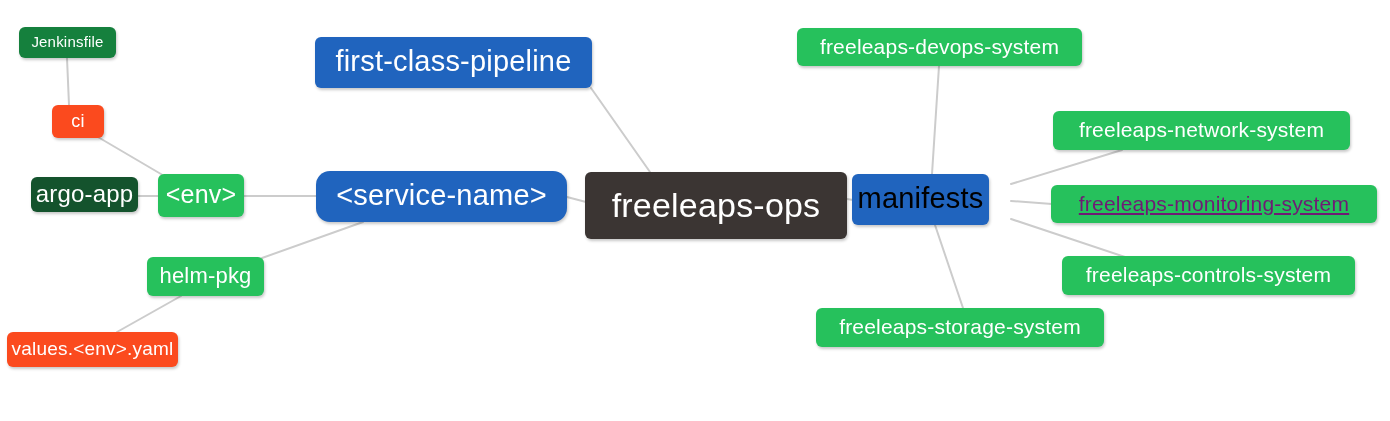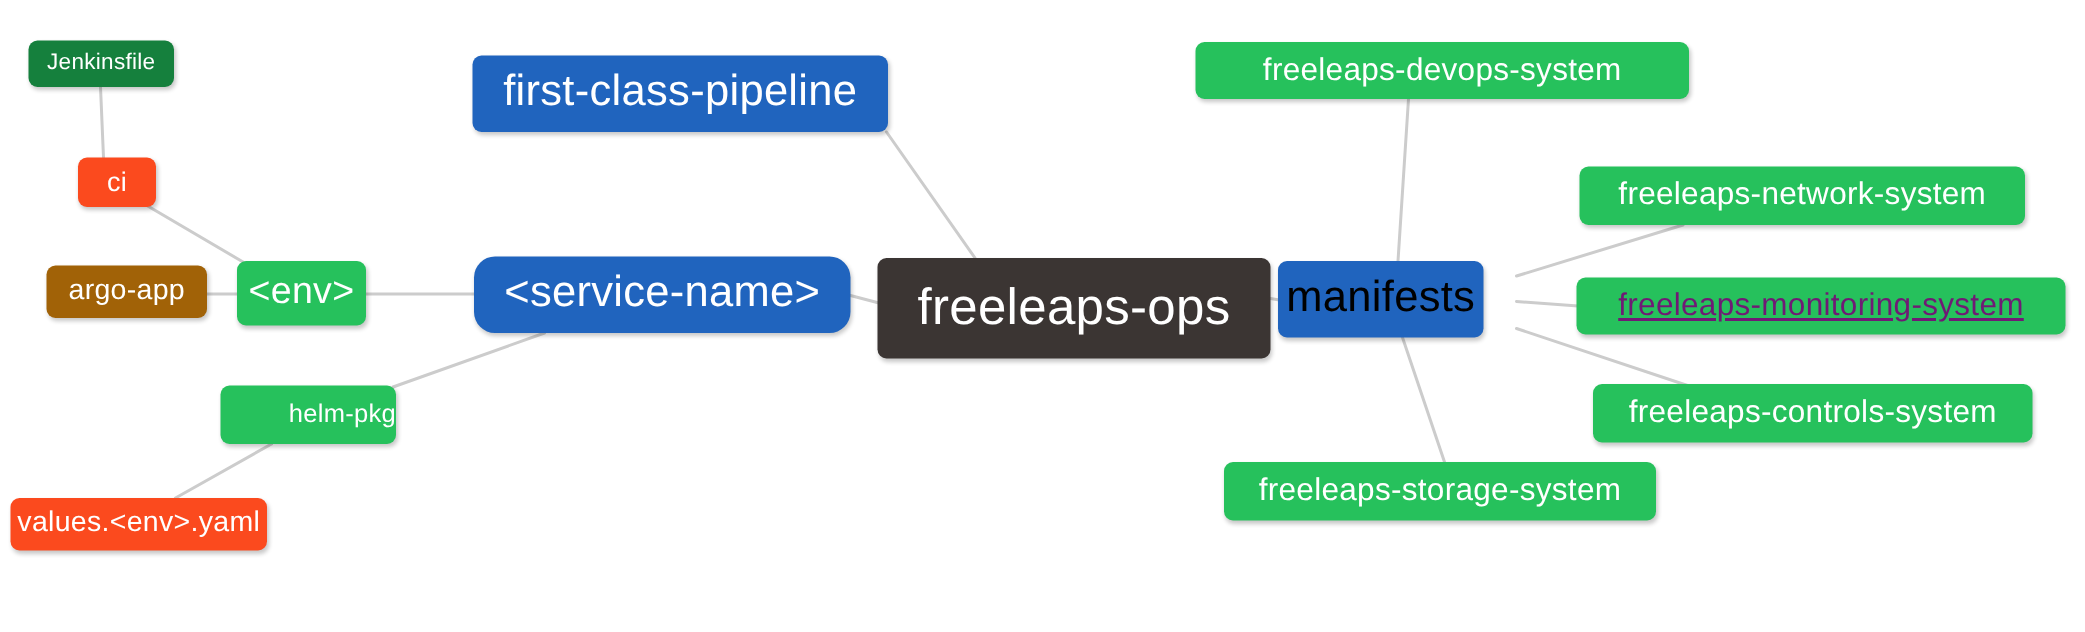--- a/index.html
+++ b/index.html
@@ -60,45 +60,45 @@
       <line x1="1011" y1="219" x2="1125" y2="257" stroke="#CCCCCC" stroke-width="2" stroke-linecap="round"></line>
       <line x1="935" y1="225" x2="963" y2="308" stroke="#CCCCCC" stroke-width="2" stroke-linecap="round"></line>
     </svg>
   <div>
       <div class="node" style="left: 19px; top: 27px; width: 97px; height: 31px; font-size: 15px; background: #15803d; color: rgb(255, 255, 255);">
         <span>Jenkinsfile</span>
       </div>
       <div class="node" style="left: 52px; top: 105px; width: 52px; height: 33px; font-size: 18px; background: rgb(251, 74, 30); color: rgb(255, 255, 255);">
         <span>ci</span>
       </div>
-      <div class="node" style="left: 31px; top: 177px; width: 107px; height: 35px; font-size: 19px; background: #a16207; color: rgb(255, 255, 255);">
+      <div class="node" style="left: 31px; top: 177px; width: 107px; height: 35px; font-size: 24px; background: #14532d; color: rgb(255, 255, 255);">
         <span>argo-app</span>
       </div>
       <div class="node" style="left: 158px; top: 174px; width: 86px; height: 43px; font-size: 25px; background: rgb(38, 193, 92); color: rgb(255, 255, 255);">
         <span>&lt;env&gt;</span>
       </div>
-      <div class="node" style="left: 147px; top: 257px; width: 117px; height: 39px; font-size: 17px; background: rgb(38, 193, 92); color: rgb(255, 255, 255); justify-content: flex-end;">
+      <div class="node" style="left: 147px; top: 257px; width: 117px; height: 39px; font-size: 22px; background: rgb(38, 193, 92); color: rgb(255, 255, 255);">
         <span>helm-pkg</span>
       </div>
       <div class="node" style="left: 7px; top: 332px; width: 171px; height: 35px; font-size: 19px; background: rgb(251, 74, 30); color: rgb(255, 255, 255);">
         <span>values.&lt;env&gt;.yaml</span>
       </div>
       <div class="node" style="left: 315px; top: 37px; width: 277px; height: 51px; font-size: 29px; background: rgb(32, 100, 190); color: rgb(255, 255, 255);">
         <span>first-class-pipeline</span>
       </div>
       <div class="node" style="left: 316px; top: 171px; width: 251px; height: 51px; font-size: 29px; background: rgb(32, 100, 190); color: rgb(255, 255, 255); border-radius: 14px;">
         <span>&lt;service-name&gt;</span>
       </div>
       <div class="node" style="left: 585px; top: 172px; width: 262px; height: 67px; font-size: 34px; background: rgb(59, 53, 51); color: rgb(255, 255, 255);">
         <span>freeleaps-ops</span>
       </div>
       <div class="node" style="left: 852px; top: 174px; width: 137px; height: 51px; font-size: 29px; background: rgb(32, 100, 190); color: #000000; text-align: right;">
         <span>manifests</span>
       </div>
-      <div class="node" style="left: 797px; top: 28px; width: 329px; height: 38px; font-size: 21px; background: rgb(38, 193, 92); color: rgb(255, 255, 255);">
+      <div class="node" style="left: 797px; top: 28px; width: 285px; height: 38px; font-size: 21px; background: rgb(38, 193, 92); color: rgb(255, 255, 255);">
         <span>freeleaps-devops-system</span>
       </div>
       <div class="node" style="left: 1053px; top: 111px; width: 297px; height: 39px; font-size: 21px; background: rgb(38, 193, 92); color: rgb(255, 255, 255);">
         <span>freeleaps-network-system</span>
       </div>
       <div class="node" style="left: 1051px; top: 185px; width: 326px; height: 38px; font-size: 21px; background: rgb(38, 193, 92); color: #701a75; text-decoration: underline;">
         <span>freeleaps-monitoring-system</span>
       </div>
       <div class="node" style="left: 1062px; top: 256px; width: 293px; height: 39px; font-size: 21px; background: rgb(38, 193, 92); color: rgb(255, 255, 255);">
         <span>freeleaps-controls-system</span>

